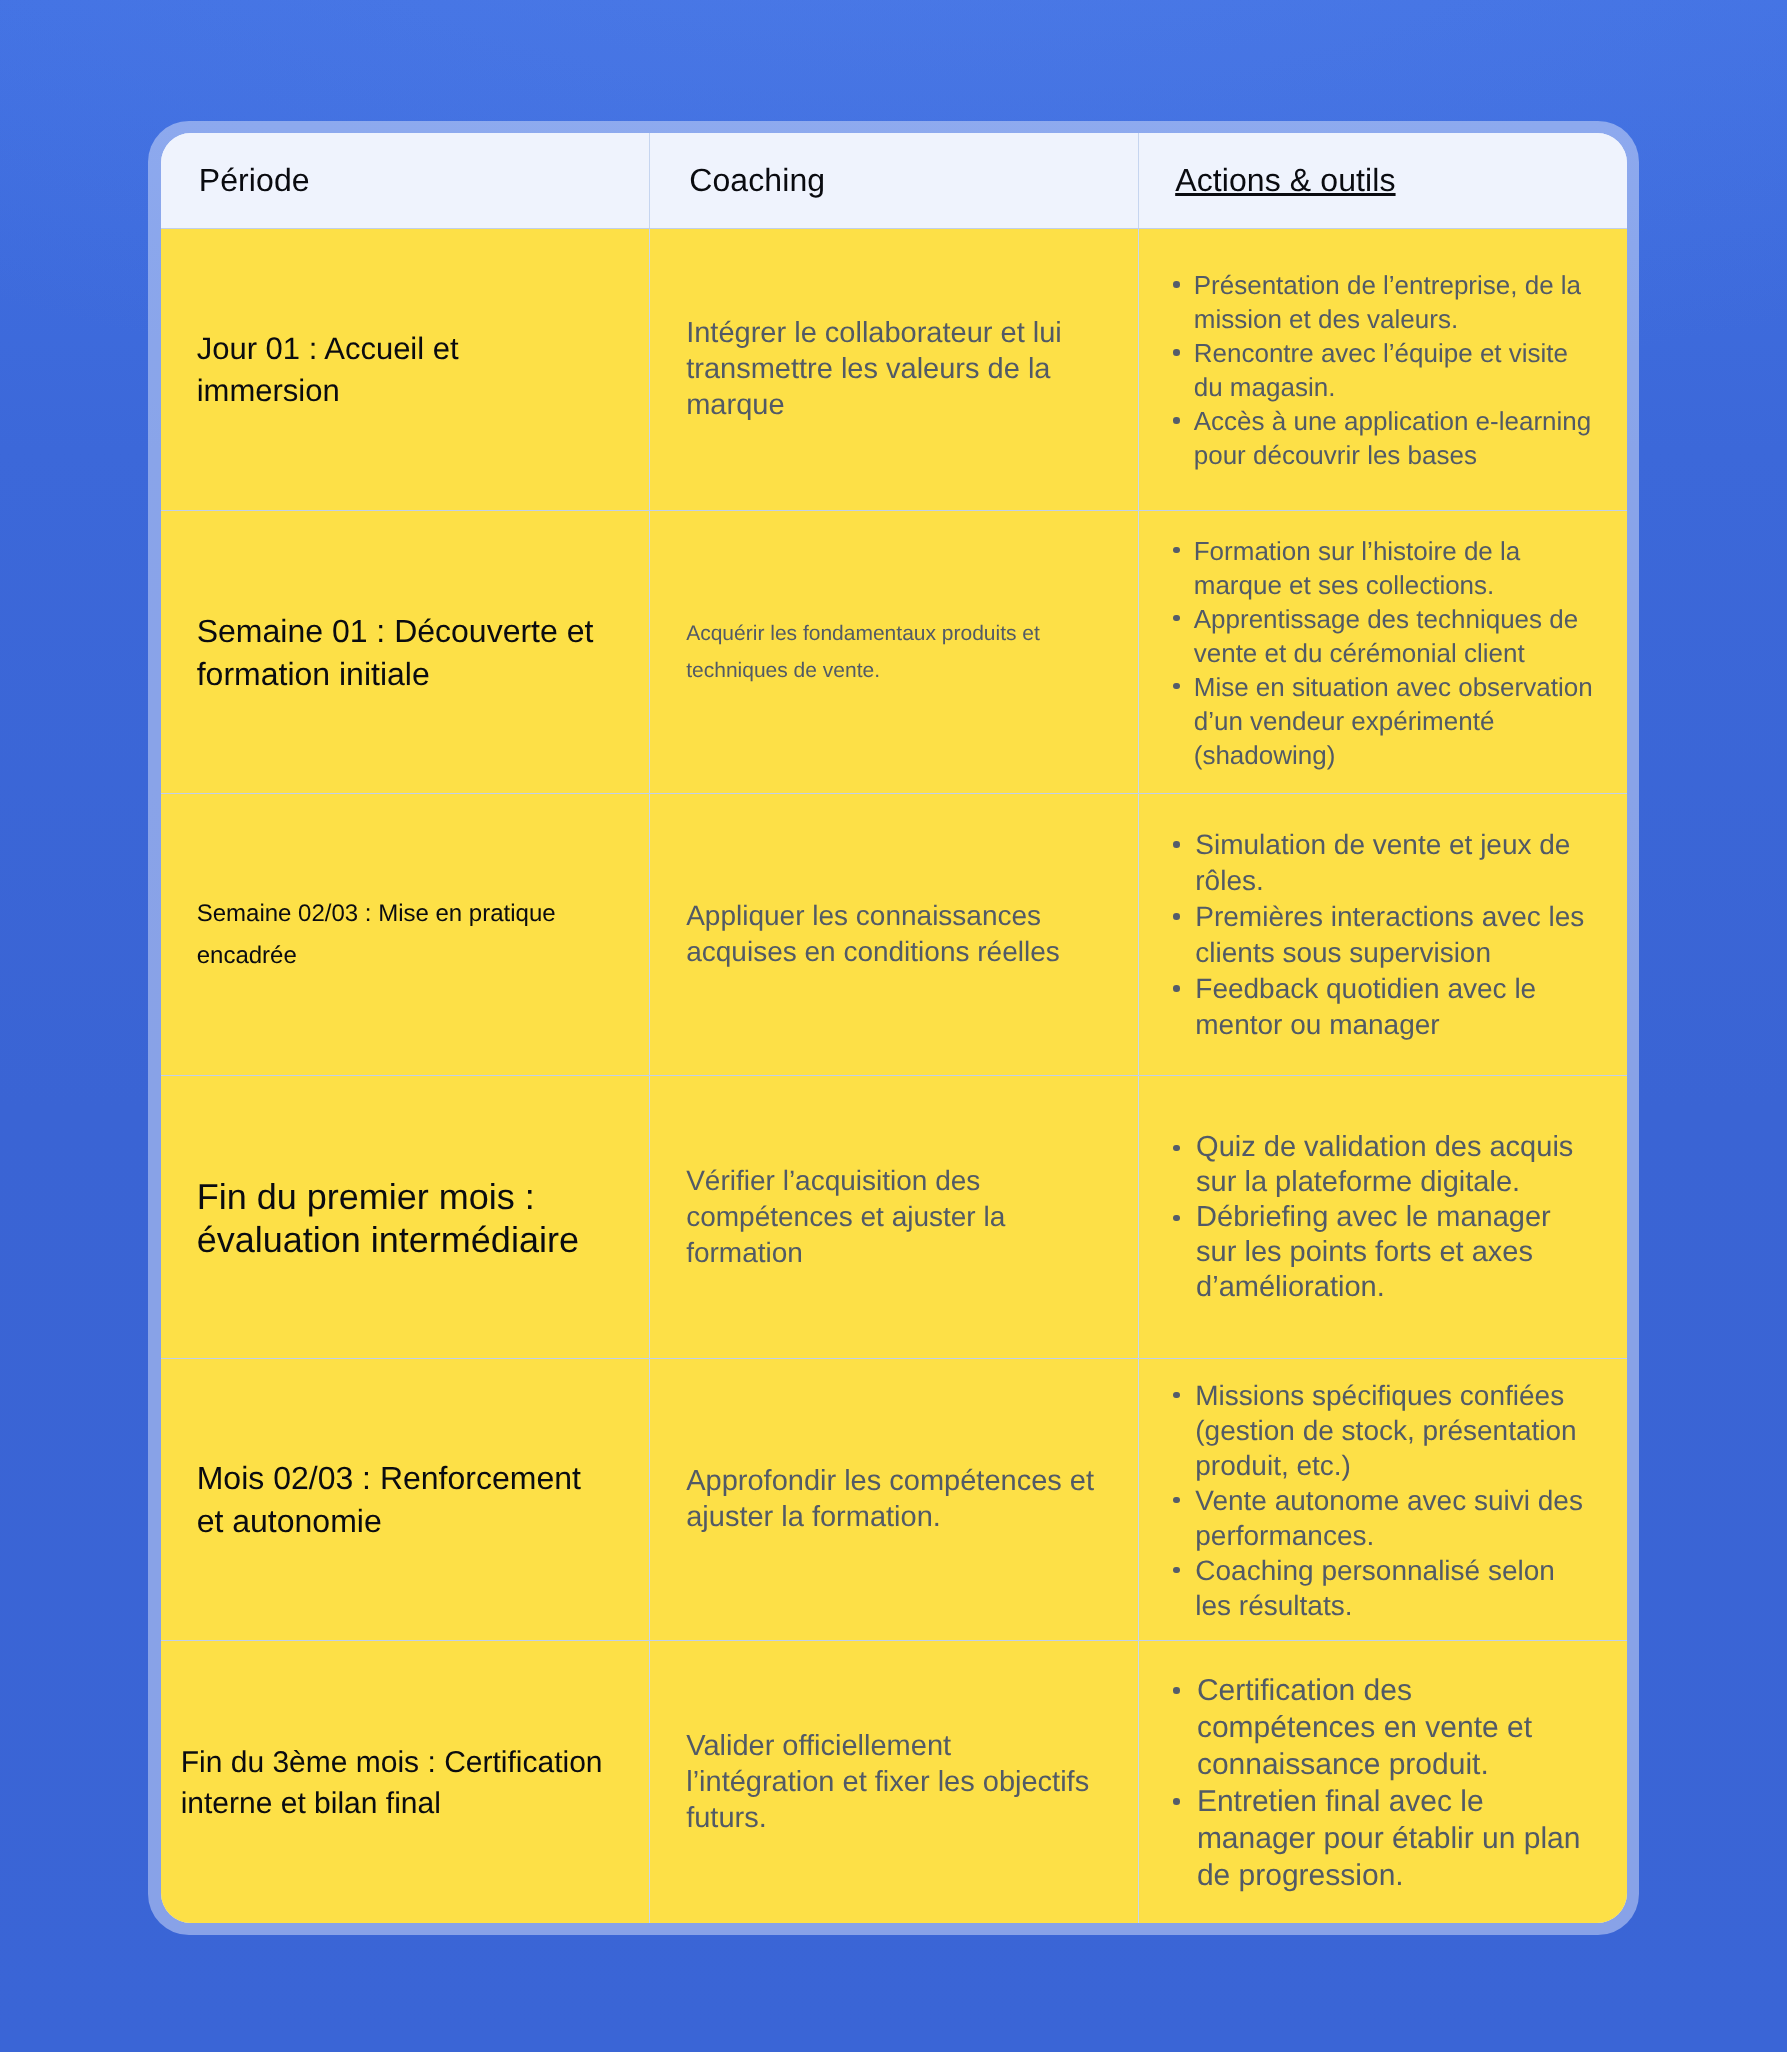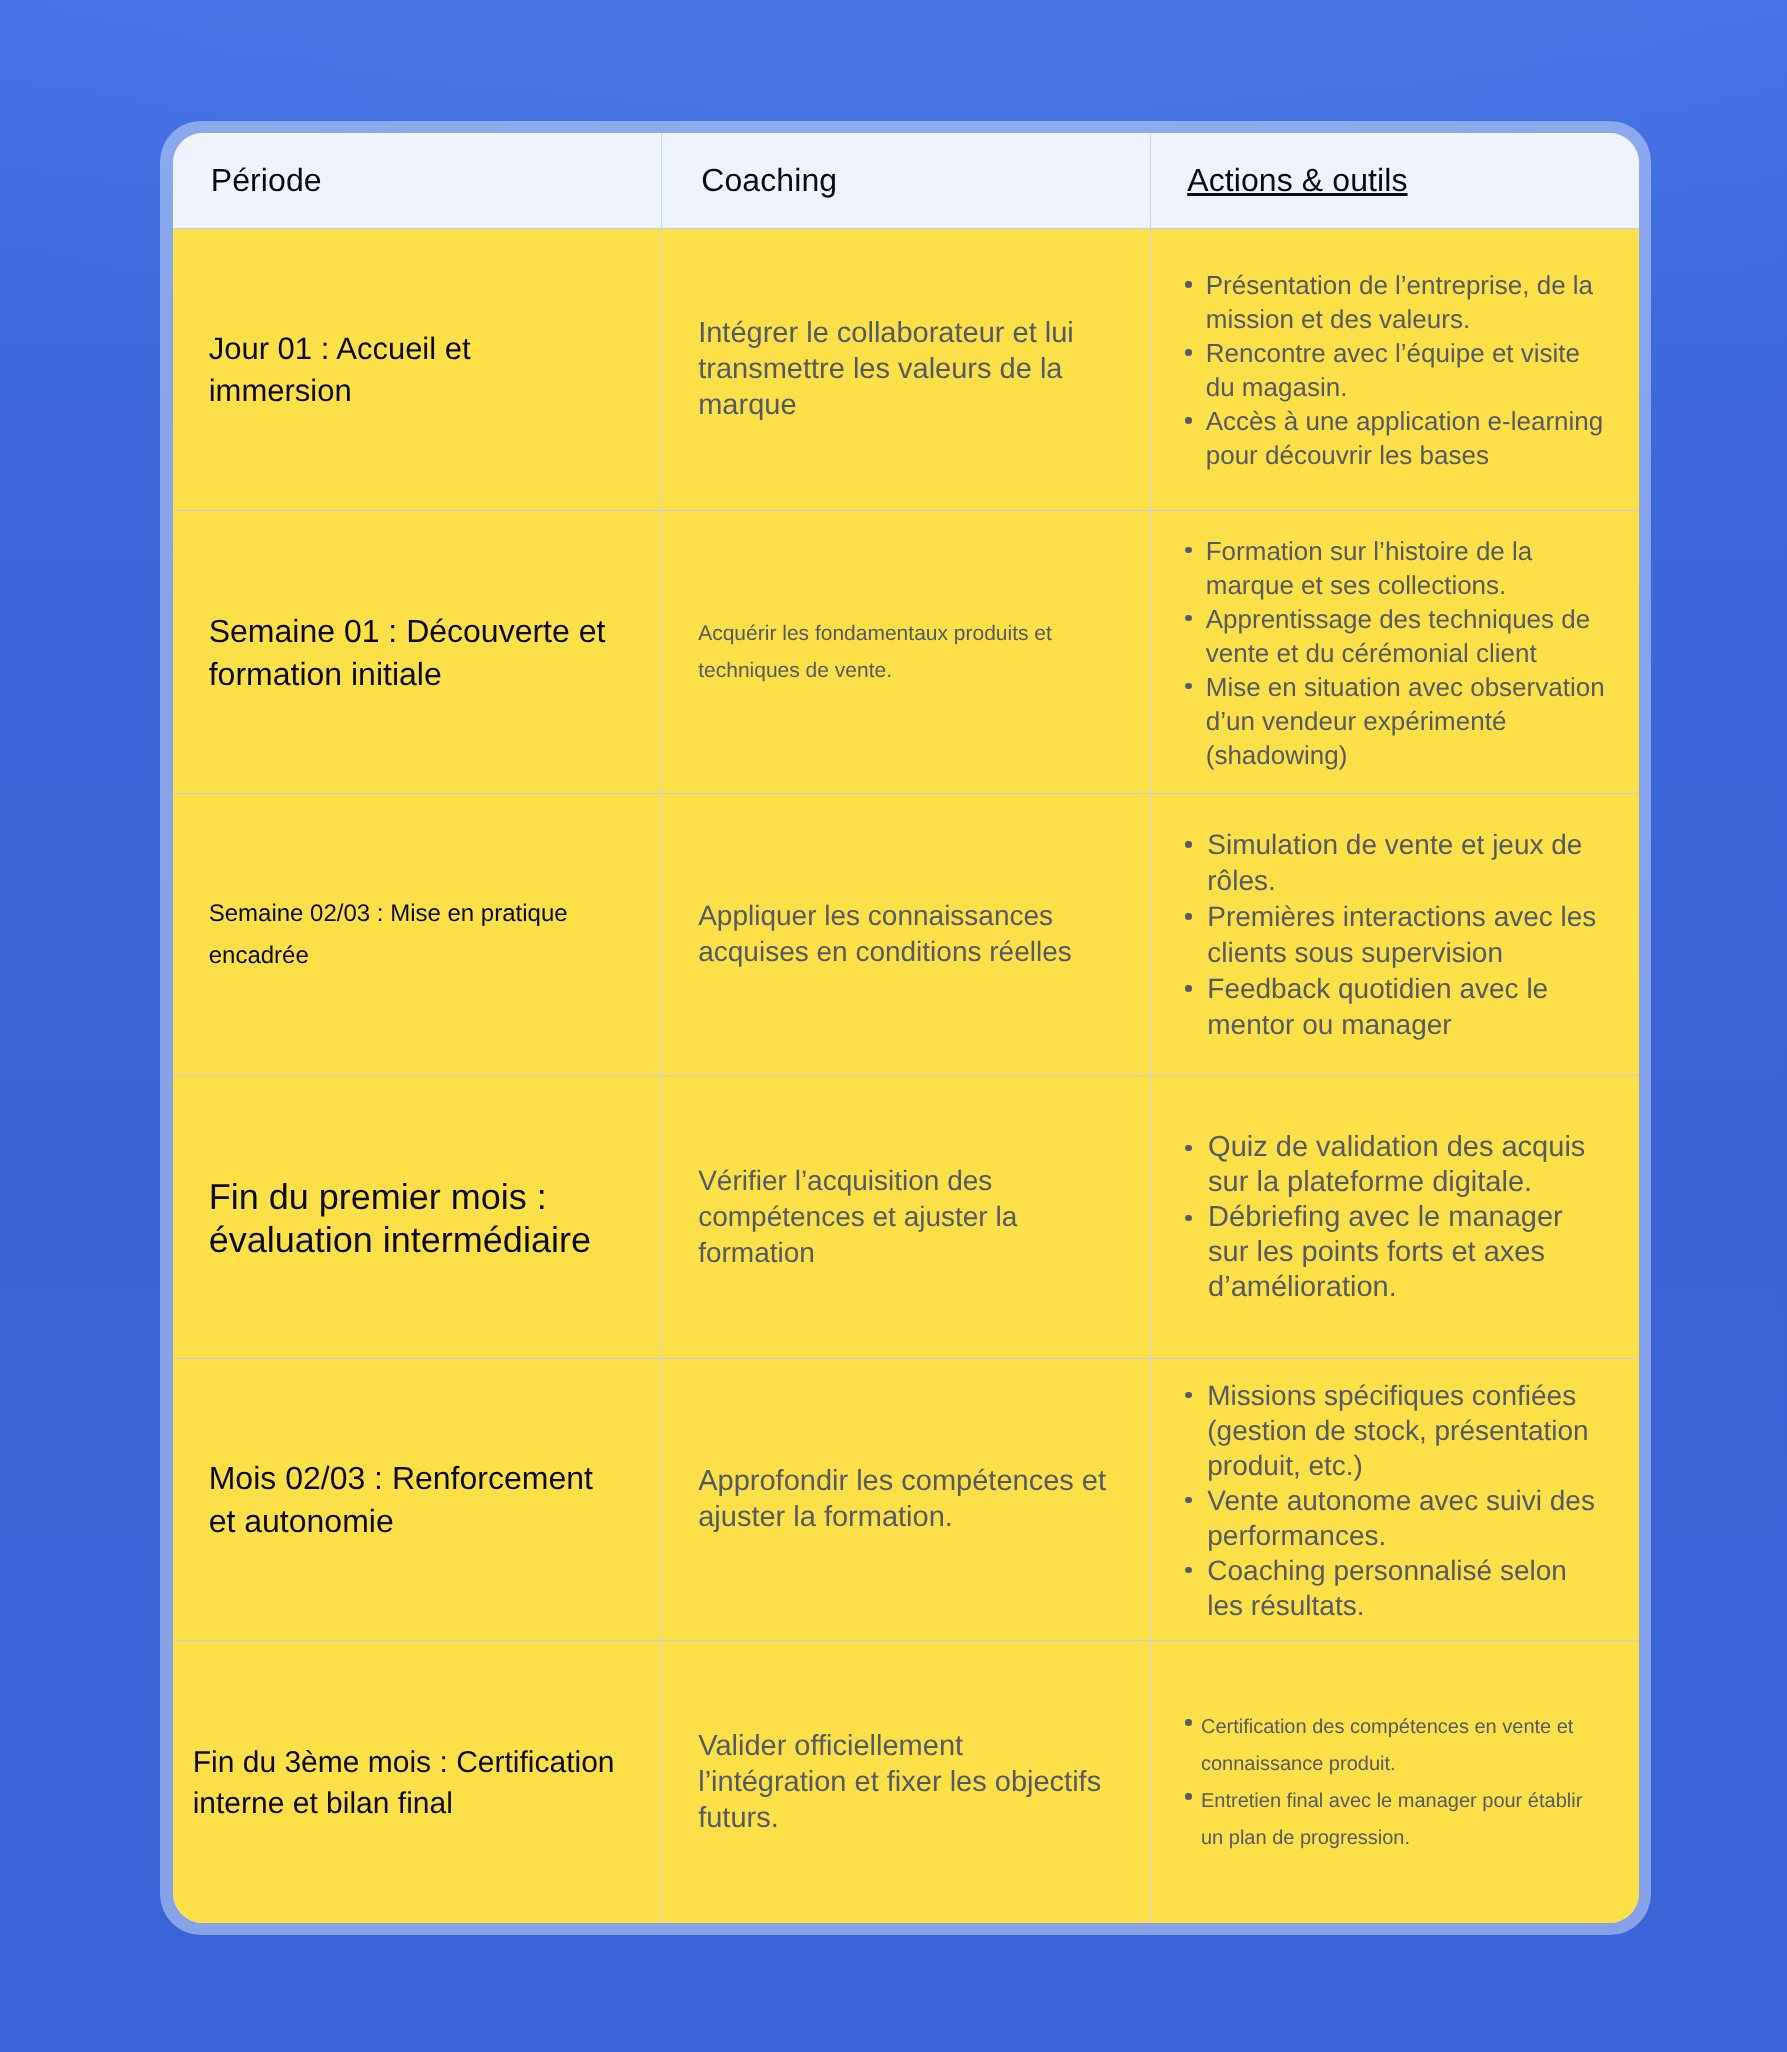--- a/index.html
+++ b/index.html
@@ -22,21 +22,21 @@
     width: 1787px;
     height: 2053px;
     background:
       radial-gradient(130% 40% at 52% -8%, rgba(104,146,242,0.30) 0%, rgba(104,146,242,0) 70%),
       linear-gradient(180deg, #4070e2 0%, #3c68d9 22%, #3a64d4 54%, #3a65d6 100%);
   }
 
   
   .table-frame {
     position: absolute;
-    left: 160px;
+    left: 148px;
     top: 121px;
     width: 1491px;
     height: 1814px;
     box-sizing: border-box;
     border-radius: 41px;
     background: rgba(228, 236, 253, 0.458);
     padding: 12.2px 12.2px 11.3px 12.7px;
   }
   .table-card {
     width: 1466px;
@@ -109,21 +109,21 @@
   tr.r3 td.goal { font-size: 28px; line-height: 36px; }
   tr.r4 td.goal { font-size: 28px; line-height: 36px; }
   tr.r5 td.goal { font-size: 29px; line-height: 36px; }
   tr.r6 td.goal { font-size: 29px; line-height: 36px; }
 
   tr.r1 td.actions { font-size: 26px; line-height: 34px; }
   tr.r2 td.actions { font-size: 26px; line-height: 34px; }
   tr.r3 td.actions { font-size: 28px; line-height: 36px; }
   tr.r4 td.actions { font-size: 29px; line-height: 35px; }
   tr.r5 td.actions { font-size: 28px; line-height: 35px; }
-  tr.r6 td.actions { font-size: 20px; line-height: 37px; }
+  tr.r6 td.actions { font-size: 30px; line-height: 37px; }
 
   td.actions ul {
     margin: 0;
     padding: 0;
     list-style: none;
   }
   td.actions li {
     position: relative;
     padding-left: 0.79em;
   }

